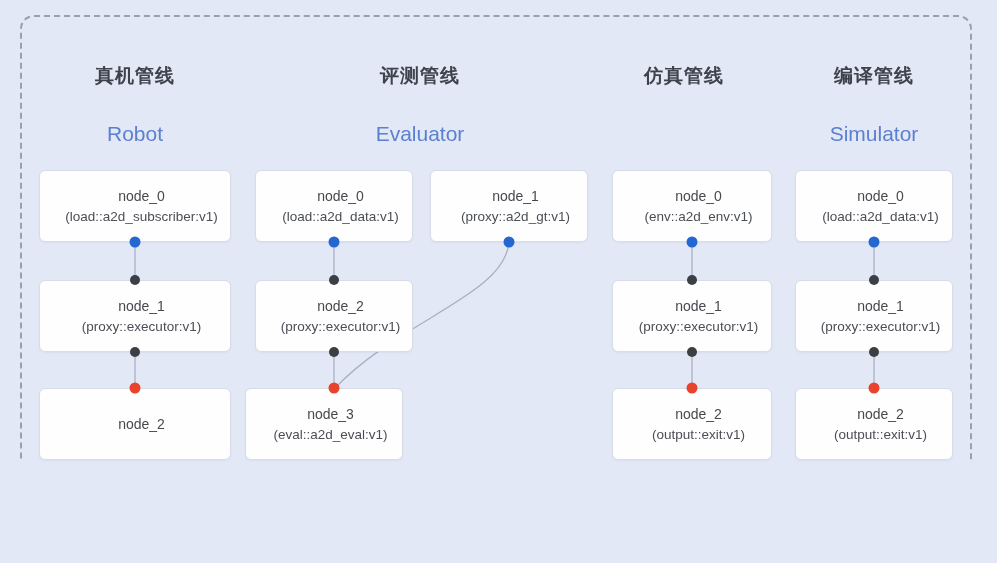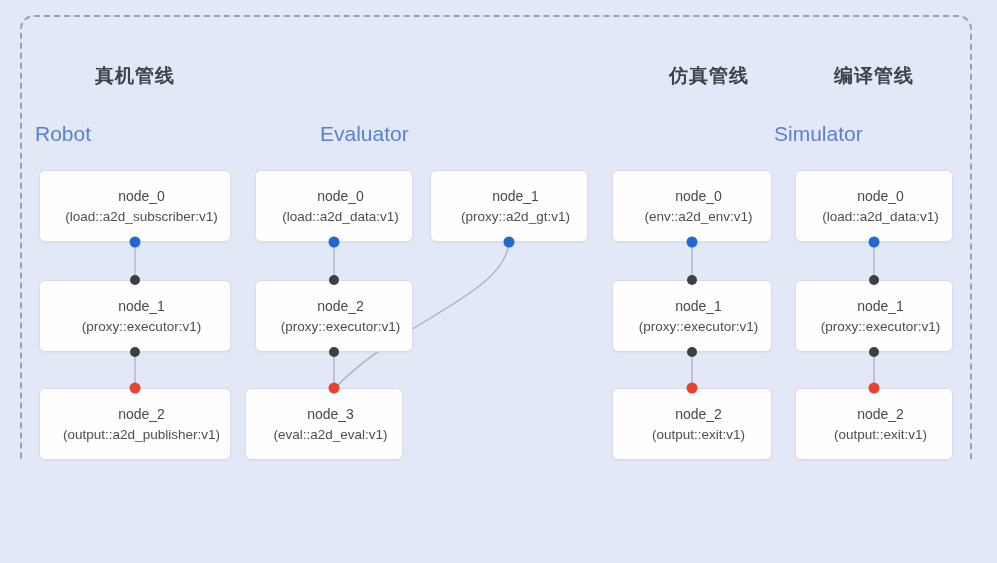--- a/index.html
+++ b/index.html
@@ -37,21 +37,21 @@
     font-size: 19px;
     font-weight: 700;
     color: #3d424b;
     letter-spacing: 1px;
     z-index: 2;
   }
   .title-en {
     position: absolute;
     width: 200px;
     top: 122px;
-    text-align: left;
+    text-align: center;
     font-size: 21px;
     font-weight: 400;
     color: #5b80cf;
     z-index: 2;
   }
   .node {
     position: absolute;
     height: 72px;
     box-sizing: border-box;
     background: #fefefe;
@@ -91,38 +91,38 @@
     <path d="M334 242 L334 280" fill="none" stroke-width="1.3" stroke="#a8b1c3"></path>
     <path d="M334 352 L334 388" fill="none" stroke-width="1.3" stroke="#a8b1c3"></path>
     <path d="M509 242 C 505 295, 400 320, 335 388" fill="none" stroke-width="1.3" stroke="#a8b1c3"></path>
     <path d="M692 242 L692 280" fill="none" stroke-width="1.3" stroke="#a8b1c3"></path>
     <path d="M692 352 L692 388" fill="none" stroke-width="1.3" stroke="#a8b1c3"></path>
     <path d="M874 242 L874 280" fill="none" stroke-width="1.3" stroke="#a8b1c3"></path>
     <path d="M874 352 L874 388" fill="none" stroke-width="1.3" stroke="#a8b1c3"></path>
   </svg>
 
   <div class="title-zh" style="left:35px">真机管线</div>
-  <div class="title-zh" style="left:609px">仿真管线</div>
+  <div class="title-zh" style="left:320px">评测管线</div>
+  <div class="title-zh" style="left:584px">仿真管线</div>
   <div class="title-zh" style="left:774px">编译管线</div>
 
   <div class="title-en" style="left:35px">Robot</div>
   <div class="title-en" style="left:320px">Evaluator</div>
   <div class="title-en" style="left:774px">Simulator</div>
 
   <div class="node" style="left:39px;top:170px;width:192px">
     <div class="nname">node_0</div>
     <div class="ntype">(load::a2d_subscriber:v1)</div>
   </div>
   <div class="node" style="left:39px;top:280px;width:192px">
     <div class="nname">node_1</div>
     <div class="ntype">(proxy::executor:v1)</div>
   </div>
   <div class="node" style="left:39px;top:388px;width:192px">
     <div class="nname">node_2</div>
-    <div class="ntype">(output::a2d_publisher:v1)</div>
   </div>
 
   <div class="node" style="left:255px;top:170px;width:158px">
     <div class="nname">node_0</div>
     <div class="ntype">(load::a2d_data:v1)</div>
   </div>
   <div class="node" style="left:430px;top:170px;width:158px">
     <div class="nname">node_1</div>
     <div class="ntype">(proxy::a2d_gt:v1)</div>
   </div>

